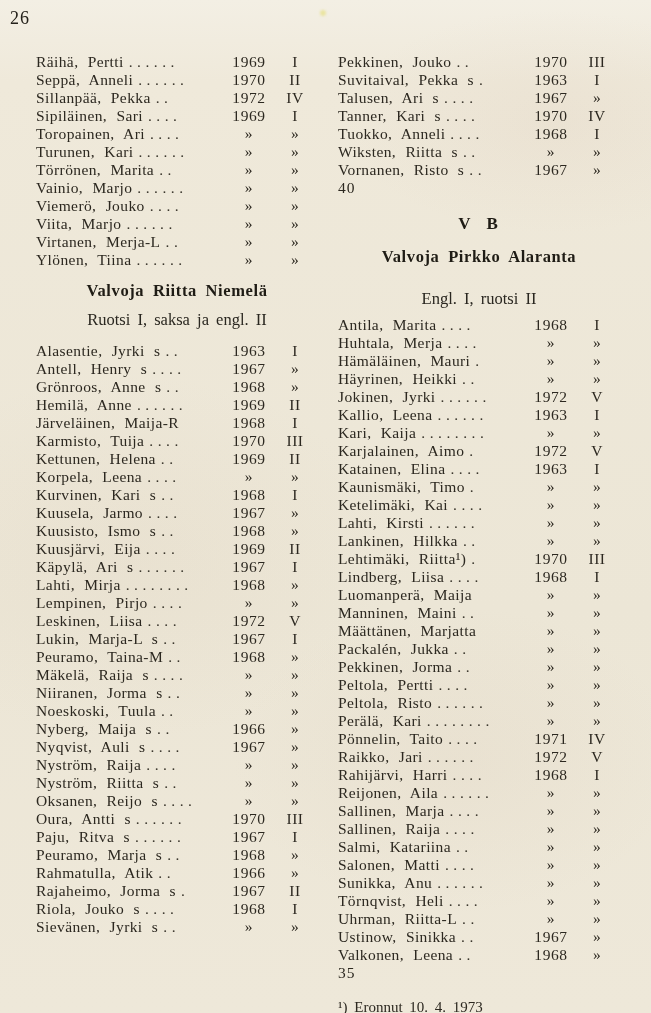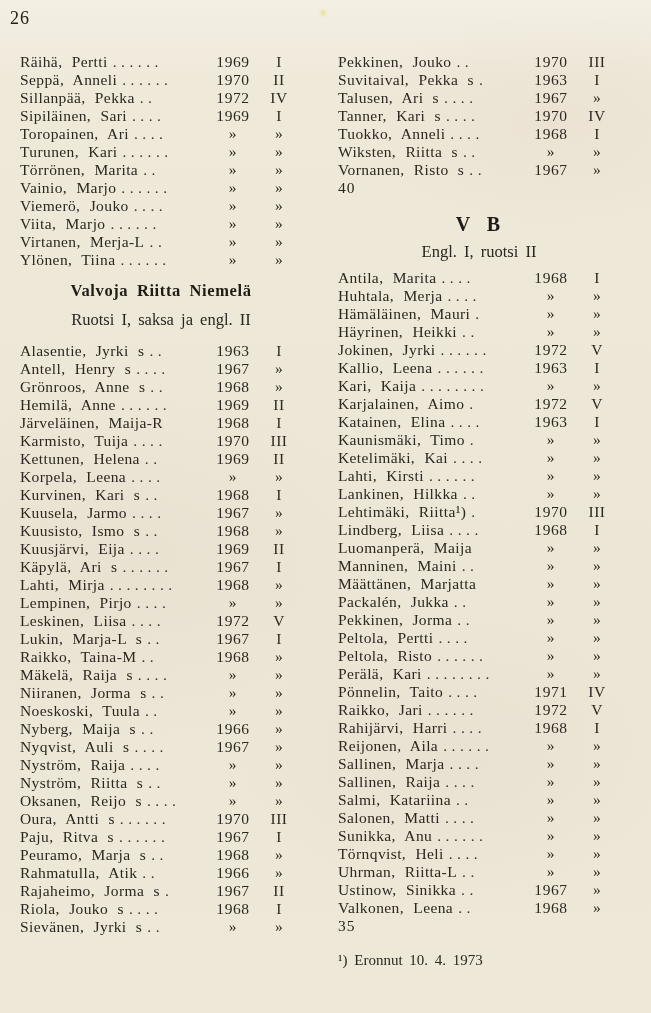--- a/index.html
+++ b/index.html
@@ -13,46 +13,46 @@
     background:
       radial-gradient(ellipse 300px 160px at 85% 12%, rgba(216,196,178,0.18), rgba(0,0,0,0) 70%),
       radial-gradient(ellipse 380px 260px at 20% 55%, rgba(214,198,176,0.15), rgba(0,0,0,0) 70%),
       radial-gradient(ellipse 320px 220px at 70% 75%, rgba(210,192,170,0.14), rgba(0,0,0,0) 70%),
       linear-gradient(180deg,#f3efe4 0%, #efe9da 8%, #ece6d6 60%, #eee8d9 100%);
   }
   .speck{position:absolute;left:320px;top:10px;width:6px;height:6px;border-radius:50%;
     background:rgba(228,220,110,0.55);filter:blur(1px);}
   .pageno{position:absolute;left:10px;top:8px;font-size:18px;letter-spacing:1px;color:#24211a;}
   .col{position:absolute;top:0;}
-  .col.left{left:20px;width:282px;}
+  .col.left{left:36px;width:282px;}
   .col.right{left:338px;width:282px;}
   .list{display:block;}
   .row{display:flex;align-items:baseline;height:18px;line-height:18px;
     font-size:15.5px;letter-spacing:0.4px;word-spacing:5px;white-space:nowrap;}
   .nm{flex:0 0 auto;}
   .dots{flex:0 1 auto;overflow:hidden;margin-left:5px;letter-spacing:4.5px;color:#3a362c;}
   .yr{flex:0 0 46px;margin-left:auto;text-align:center;letter-spacing:0.6px;}
   .cl{flex:0 0 46px;text-align:center;letter-spacing:0.5px;}
   .count{height:18px;line-height:18px;font-size:15.5px;letter-spacing:1px;}
-  .h1{font-weight:bold;font-size:20px;line-height:20px;text-align:center;
+  .h1{font-weight:bold;font-size:17px;line-height:20px;text-align:center;
     letter-spacing:2px;word-spacing:8px;color:#1f1c15;}
   .h2{font-weight:bold;font-size:16.5px;line-height:20px;text-align:center;
     letter-spacing:0.6px;word-spacing:4px;color:#1f1c15;}
   .h3{font-size:16.5px;line-height:20px;text-align:center;word-spacing:3px;color:#2a2720;}
   
   .col.left .list.first{margin-top:53px;}
   .col.left .count{margin-top:0;}
   .col.left .h1{margin-top:18px;}
   .col.left .h2{margin-top:12px;}
   .col.left .h3{margin-top:9px;}
   .col.left .list.second{margin-top:12px;}
   .col.right .list.first{margin-top:53px;}
   .col.right .h1{margin-top:17px;}
   .col.right .h2{margin-top:13px;}
-  .col.right .h3{margin-top:8px;}
+  .col.right .h3{margin-top:22px;}
   .col.right .list.second{margin-top:7px;}
   .col.right .count.vb{margin-top:0;}
   .footnote{height:18px;line-height:18px;font-size:15px;word-spacing:3px;margin-top:16px;}
 </style>
 </head>
 <body>
 
 <div class="page">
   <div class="speck"></div>
   <div class="pageno">26</div>
@@ -233,21 +233,21 @@
           <span class="yr">1972</span>
           <span class="cl">V</span>
         </div>
         <div class="row">
           <span class="nm">Lukin, Marja-L s</span>
           <span class="dots">..</span>
           <span class="yr">1967</span>
           <span class="cl">I</span>
         </div>
         <div class="row">
-          <span class="nm">Raikko, Taina-M</span>
+          <span class="nm">Peuramo, Taina-M</span>
           <span class="dots">..</span>
           <span class="yr">1968</span>
           <span class="cl">»</span>
         </div>
         <div class="row">
           <span class="nm">Mäkelä, Raija s</span>
           <span class="dots">....</span>
           <span class="yr">»</span>
           <span class="cl">»</span>
         </div>
@@ -379,20 +379,21 @@
         <div class="row">
           <span class="nm">Vornanen, Risto s</span>
           <span class="dots">..</span>
           <span class="yr">1967</span>
           <span class="cl">»</span>
         </div>
       </div>
     <div class="count">40</div>
 
     <div class="h1">V B</div>
+    <div class="h2">Valvoja Pirkko Alaranta</div>
     <div class="h3">Engl. I, ruotsi II</div>
 
     <div class="list second">
         <div class="row">
           <span class="nm">Antila, Marita</span>
           <span class="dots">....</span>
           <span class="yr">1968</span>
           <span class="cl">I</span>
         </div>
         <div class="row">

